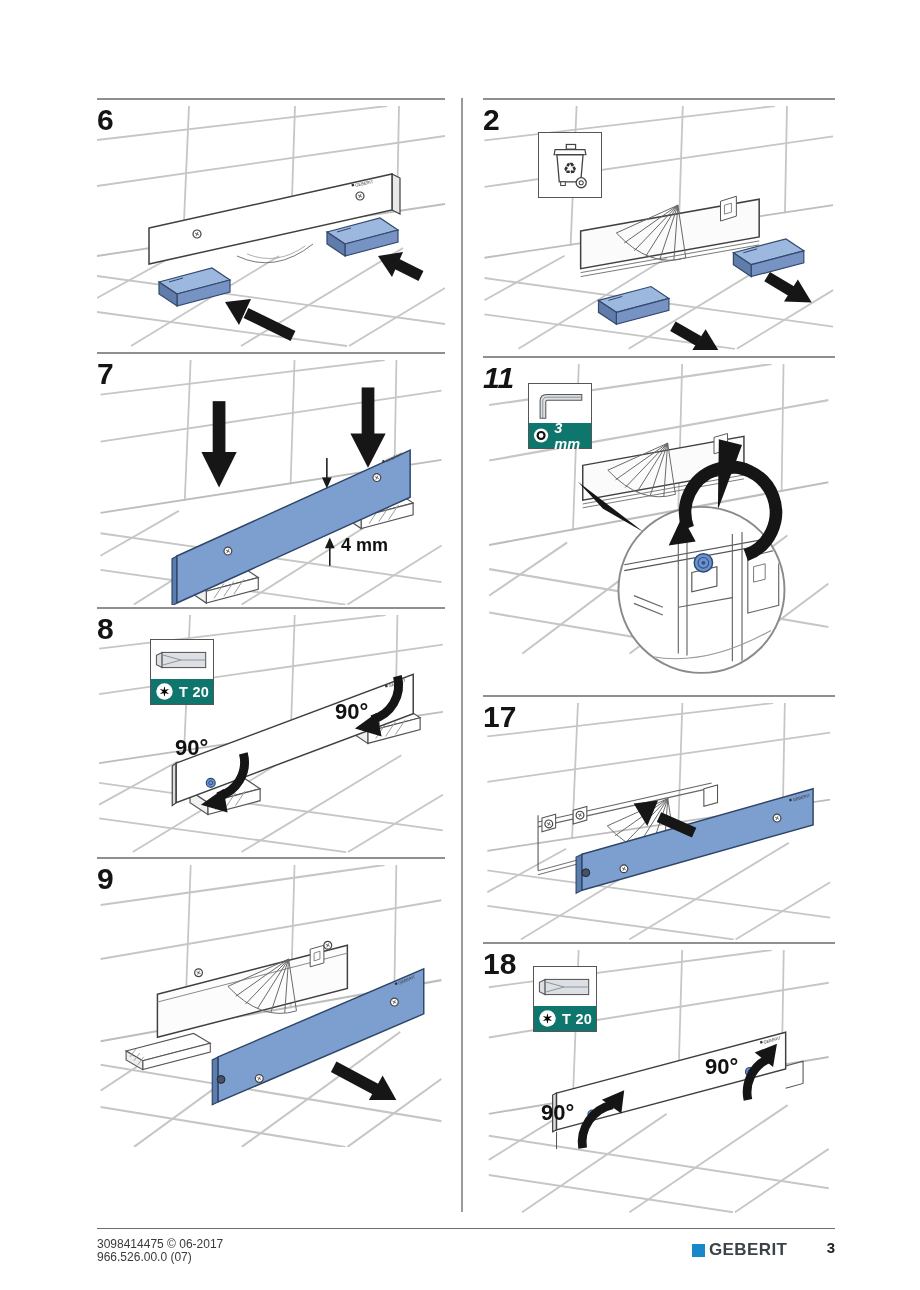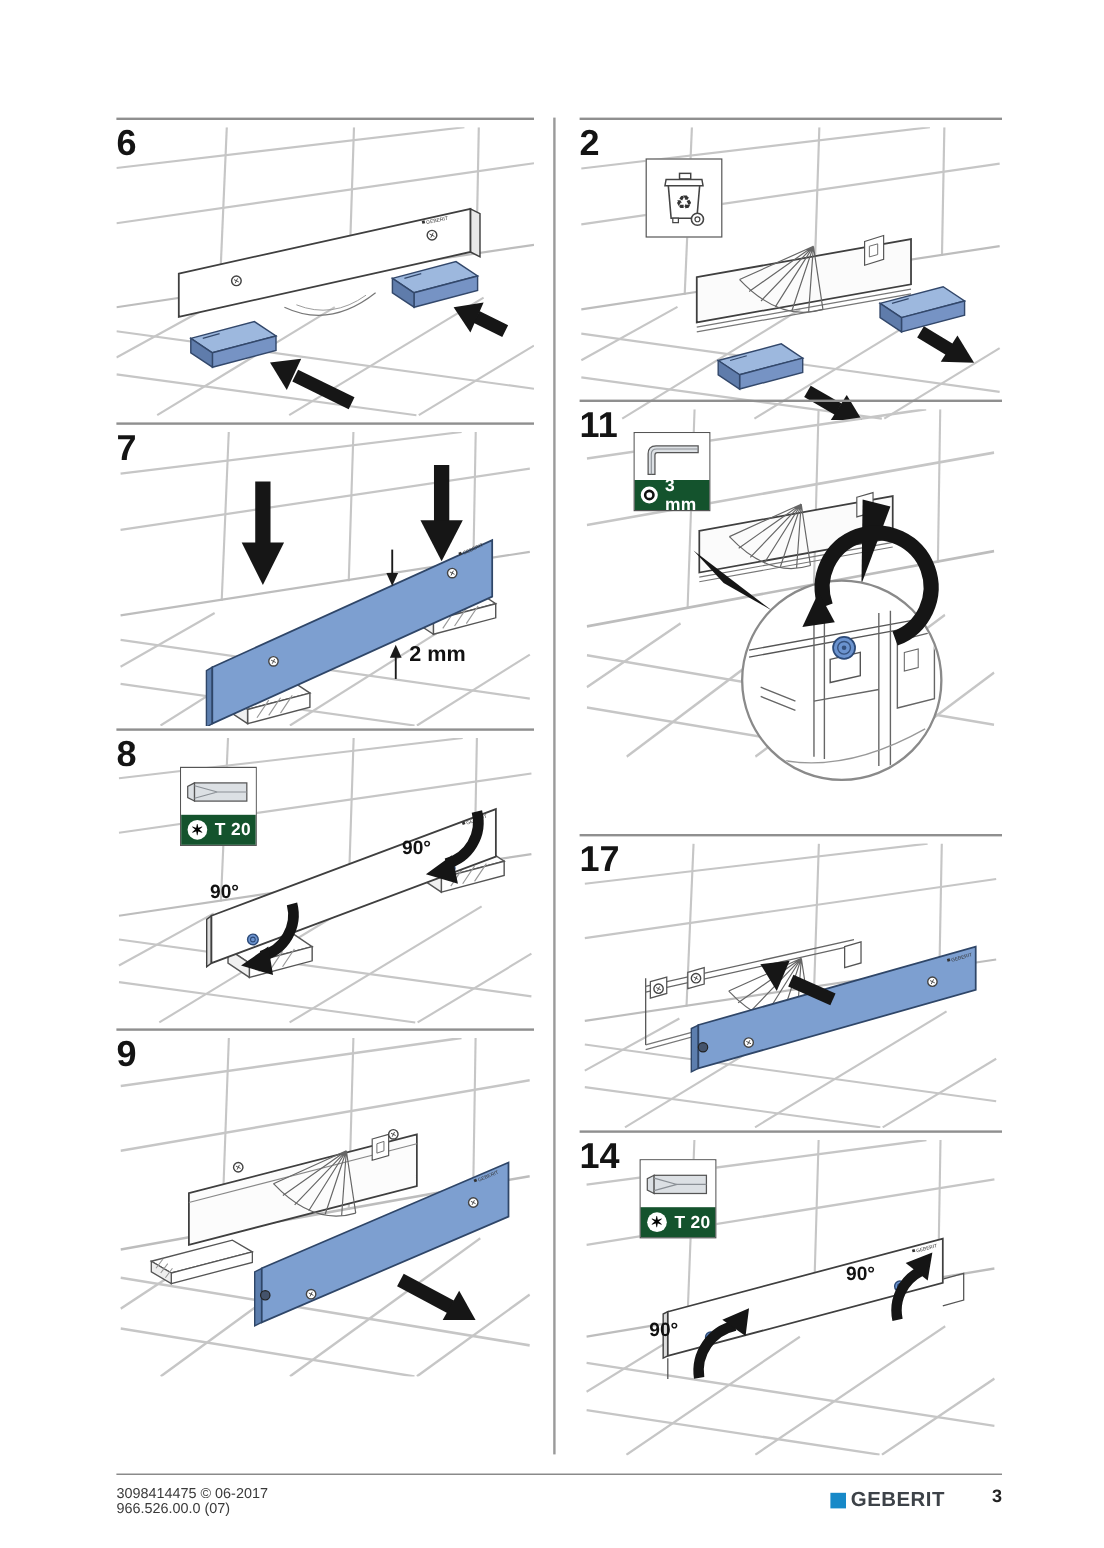--- a/index.html
+++ b/index.html
@@ -2,25 +2,25 @@
 <html><head>
 <meta charset="utf-8">
 <style>
   html,body{margin:0;padding:0;background:#fff;}
   .page{position:relative;width:920px;height:1290px;background:#ffffff;
         font-family:"Liberation Sans",sans-serif;overflow:hidden;}
   .sec{position:absolute;border-top:2px solid #8f8f8f;}
   .step-num{position:absolute;top:5px;left:0;font-size:30px;font-weight:bold;color:#141414;line-height:1;}
   .ill{position:absolute;left:0;top:6px;}
   .lbl{position:absolute;color:#111;font-weight:600;white-space:nowrap;}
-  .lbl-90{font-size:16px;}
+  .lbl-90{font-size:22px;}
   .lbl-dim{font-size:18px;font-weight:bold;}
   .toolbox{position:absolute;border:1.6px solid #555;background:#fff;width:64px;box-sizing:border-box;}
   .tb-art{height:39px;display:flex;align-items:center;justify-content:center;background:#fff;}
-  .tb-band{height:25px;background:#14532d;display:flex;align-items:center;gap:4px;padding:0 3px;
+  .tb-band{height:25px;background:#0f766e;display:flex;align-items:center;gap:4px;padding:0 3px;
            color:#fff;font-weight:bold;font-size:14.5px;letter-spacing:.3px;}
   .recycle-box{position:absolute;border:1.6px solid #555;background:#fff;width:64px;height:66px;
            display:flex;align-items:center;justify-content:center;box-sizing:border-box;}
   .divider{position:absolute;background:#9a9a9a;}
   .footer-rule{position:absolute;left:97px;top:1228px;width:738px;height:0;border-top:1.5px solid #6e6e6e;}
   .footer-text{position:absolute;left:97px;top:1238px;font-size:12px;line-height:13px;color:#3a3a3a;}
   .brand{position:absolute;left:692px;top:1240px;display:flex;align-items:center;}
   .brand-square{display:inline-block;width:13px;height:13px;margin-right:4px;}
   .brand-word{font-size:17px;font-weight:bold;color:#3d4248;letter-spacing:.4px;}
   .page-num{position:absolute;left:800px;top:1239px;width:35px;text-align:right;
@@ -138,21 +138,21 @@
           <text x="-3.6" y="0" font-size="4.2" fill="#333">GEBERIT</text>
         </g>
       </g>
       <g fill="#1a1a1a">
         <path d="M231,100 L231,122" stroke="#1a1a1a" stroke-width="1.6"></path>
         <polygon points="231,131 226,120 236,120"></polygon>
         <polygon points="234,181 229,192 239,192"></polygon>
         <path d="M234,191 L234,210" stroke="#1a1a1a" stroke-width="1.6"></path>
       </g>
     </svg>
-    <span class="lbl lbl-dim" style="left:244px;top:181px;">2 mm</span>
+    <span class="lbl lbl-dim" style="left:244px;top:181px;">4 mm</span>
   </div>
 
   <div class="sec" style="left:97px;top:607px;width:348px;height:250px;">
     <div class="step-num">8</div>
     <svg class="ill" width="348" height="240" viewBox="0 0 348 243">
       <use href="#bk"></use>
       <g stroke="#555" stroke-width="1.2">
         <polygon points="92,178 145,164 163,176 110,190" fill="#fff"></polygon>
         <polygon points="110,190 163,176 163,188 110,202" fill="#fff"></polygon>
         <polygon points="92,178 110,190 110,202 92,190" fill="#f0f0f0"></polygon>
@@ -278,21 +278,21 @@
         <path d="M13,19 L47,19 L46,13.5 L14,13.5 Z" fill="#fff" stroke="#444" stroke-width="1.3"></path>
         <polygon points="16,19 44,19 41.5,48 18.5,48" fill="#fff" stroke="#444" stroke-width="1.4"></polygon>
         <rect x="20" y="48" width="5" height="4" fill="#fff" stroke="#444" stroke-width="1.1"></rect>
         <circle cx="42" cy="49" r="5.4" fill="#fff" stroke="#444" stroke-width="1.4"></circle>
         <circle cx="42" cy="49" r="2.2" fill="none" stroke="#444" stroke-width="1.1"></circle>
         <text x="30" y="40" font-size="17" text-anchor="middle" fill="#333">♻</text>
       </svg>
     </div>
   </div>
 
-  <div class="sec" style="left:483px;top:333px;width:352px;height:343px;">
+  <div class="sec" style="left:483px;top:356px;width:352px;height:343px;font-style:italic;">
     <div class="step-num">11</div>
     <svg class="ill" width="352" height="333" viewBox="0 0 352 345">
       <use href="#bk" transform="scale(1.01,1.25)"></use>
       <g>
         <polygon points="97,105 264,75 264,111 97,141" fill="#fbfbfb" stroke="#3f3f3f" stroke-width="1.5"></polygon>
         <path d="M97,145 L264,115 M97,149 L264,119" stroke="#777" stroke-width="1"></path>
         <use href="#fan" transform="translate(185,82)"></use>
         <path d="M233,76 l14,-4 l0,17 l-14,4 Z" fill="#fff" stroke="#555" stroke-width="1"></path>
       </g>
       <polygon points="92,122 118,150 160,174" fill="#151515"></polygon>
@@ -366,21 +366,21 @@
         </g>
       </g>
       <g fill="#161616">
         <path d="M212,133 L176,117" stroke="#161616" stroke-width="11"></path>
         <polygon points="150,103 175,100 164,126"></polygon>
       </g>
     </svg>
   </div>
 
   <div class="sec" style="left:483px;top:942px;width:352px;height:273px;">
-    <div class="step-num">14</div>
+    <div class="step-num">18</div>
     <svg class="ill" width="352" height="263" viewBox="0 0 352 272">
       <use href="#bk" transform="scale(1.01,1.13)"></use>
       <g>
         <polygon points="70,148 66,150 66,188 70,186" fill="#ddd" stroke="#3f3f3f" stroke-width="1.2"></polygon>
         <polygon points="70,148 307,85 307,123 70,186" fill="#fff" stroke="#3f3f3f" stroke-width="1.5"></polygon>
         <g transform="translate(288,96) rotate(-15)">
           <rect x="-7" y="-3.4" width="2.4" height="2.4" fill="#333"></rect>
           <text x="-3.6" y="0" font-size="4.2" fill="#333">GEBERIT</text>
         </g>
         <path d="M307,120 L325,115 L325,138 L307,143" fill="none" stroke="#555" stroke-width="1.1"></path>

